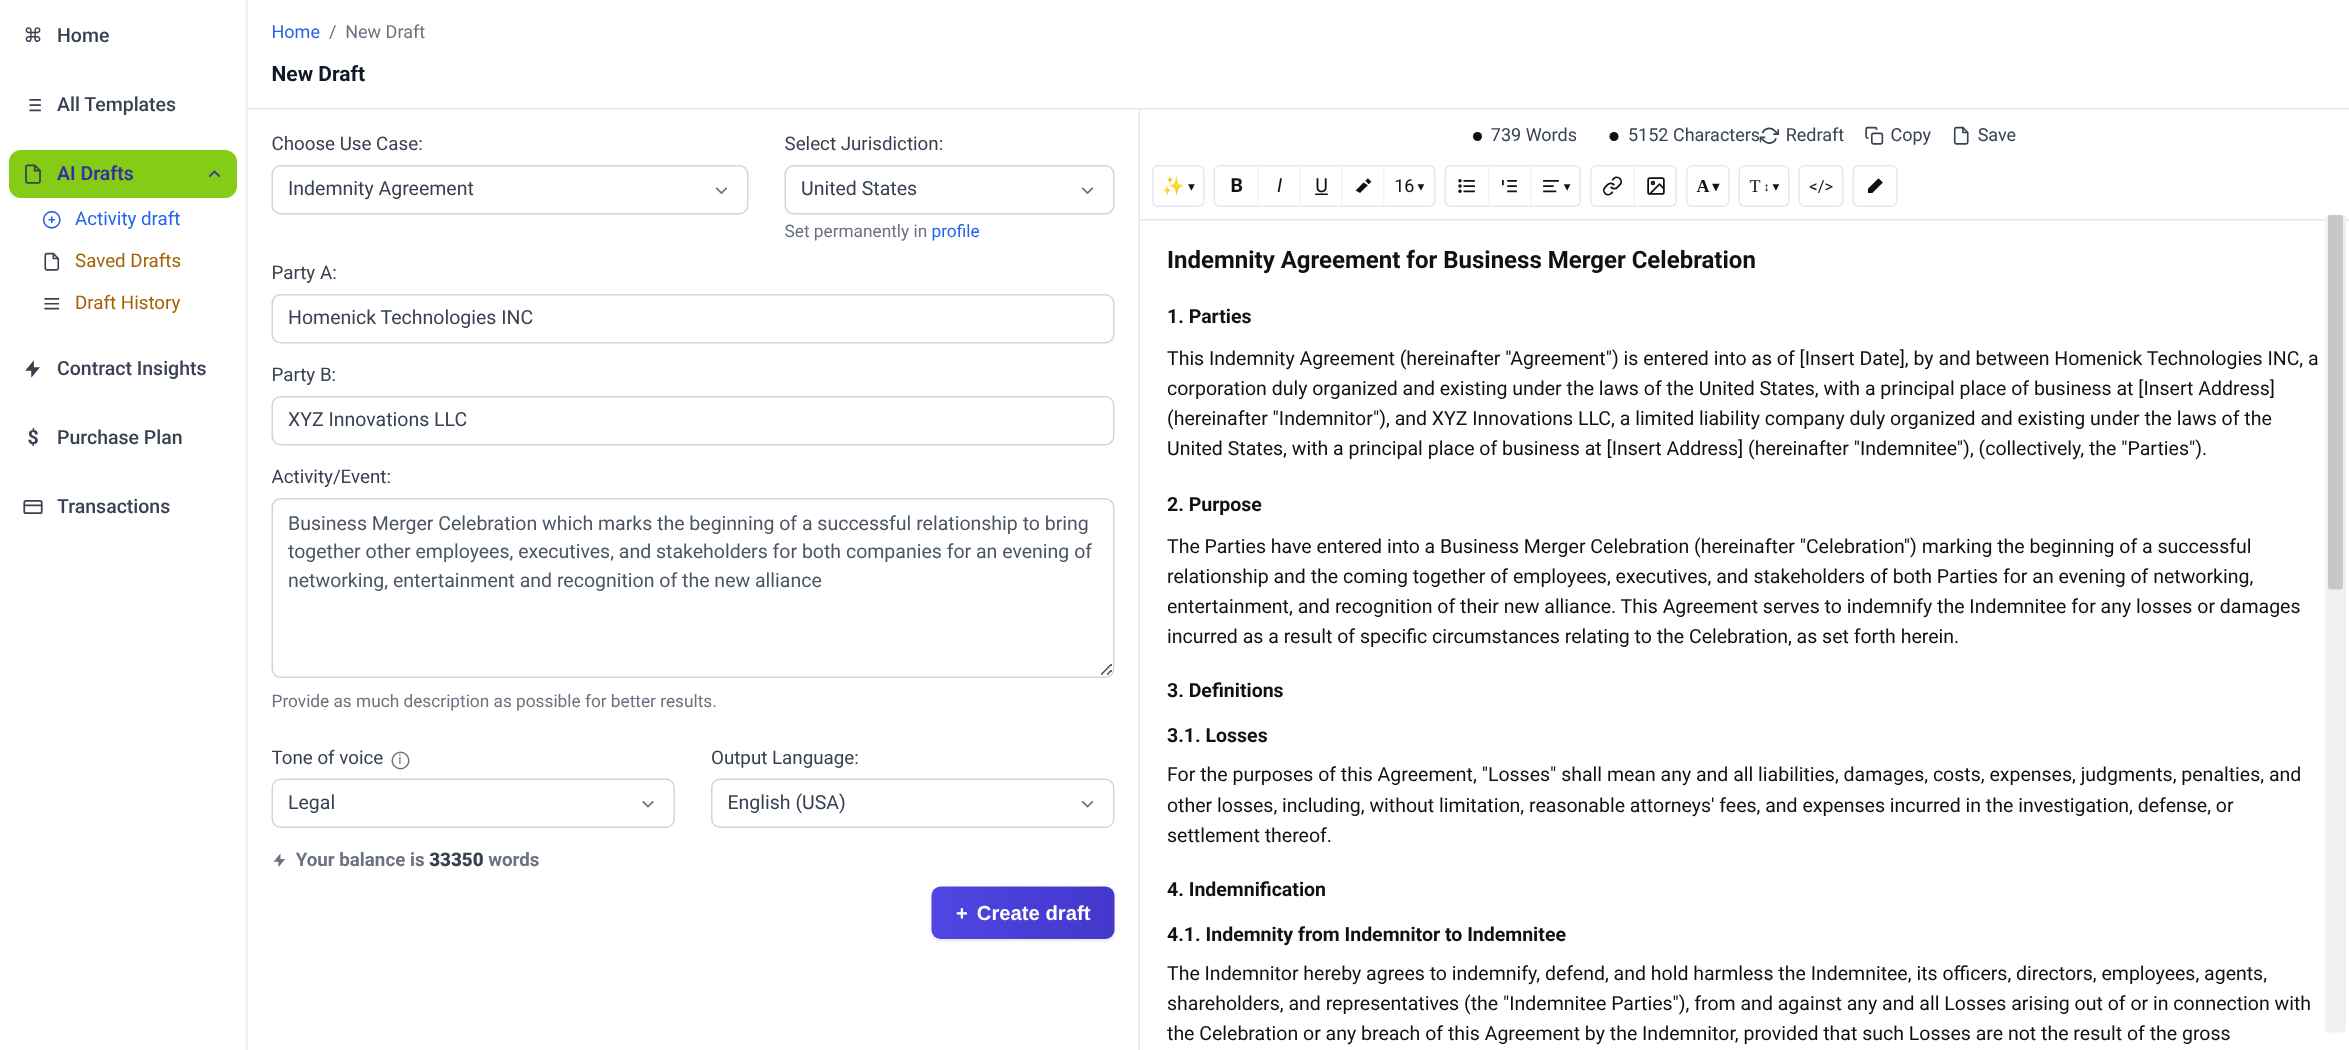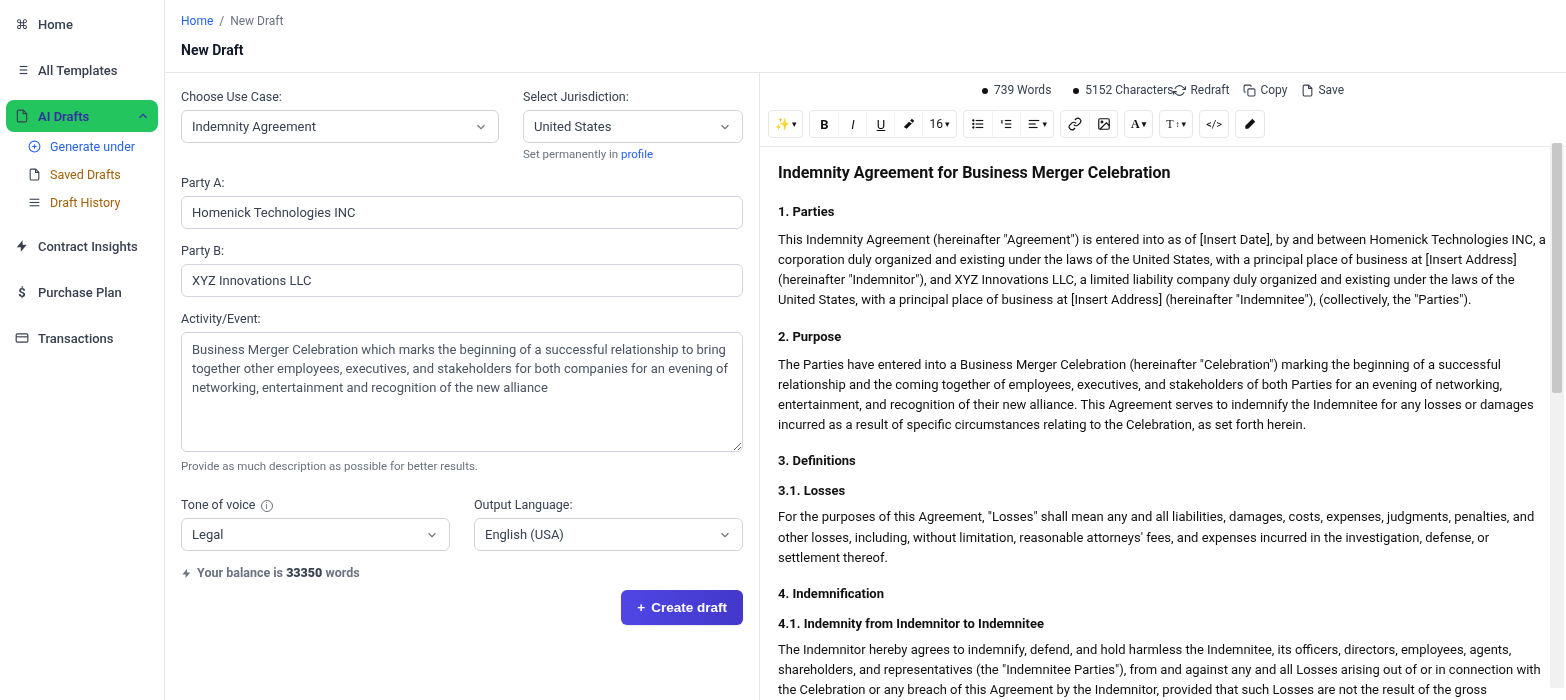--- a/index.html
+++ b/index.html
@@ -4,21 +4,21 @@
 <style>
 * { box-sizing: border-box; margin: 0; padding: 0; }
 body { font-family: -apple-system, BlinkMacSystemFont, "Segoe UI", Roboto, sans-serif; font-size: 13px; color: #1f2937; background: #fff; }
 .app { display: flex; height: 700px; width: 1566px; }
 
 
 .sidebar { width: 165px; border-right: 1px solid #e5e7eb; padding: 8px 6px; flex-shrink:0; }
 .nav-item { display: flex; align-items: center; gap: 8px; padding: 8px 8px; border-radius: 8px; cursor: pointer; color:#374151; font-size:13px; }
 .nav-item .icon { width: 16px; height: 16px; display: inline-flex; align-items:center; justify-content:center; color:#374151; }
 .nav-item.bold { font-weight:500; }
-.nav-item.active { background: #22c55e; color: #3730a3; font-weight:600; }
+.nav-item.active { background: #84cc16; color: #3730a3; font-weight:600; }
 .nav-item.active .chev { margin-left:auto; }
 .nav-sub { margin-left: 12px; }
 .nav-sub .nav-item { font-size: 12.5px; color:#a16207; padding:6px 8px; }
 .nav-sub .nav-item.link { color:#2563eb; }
 .sidebar .spacer { height: 14px; }
 
 
 .main { flex:1; display:flex; flex-direction:column; overflow:hidden;}
 .breadcrumb { padding: 14px 16px 6px; font-size:12px; color:#6b7280; }
 .breadcrumb a { color:#2563eb; text-decoration:none; }
@@ -111,21 +111,21 @@
     </div>
     <div class="nav-sub">
       <div class="nav-item link">
         <span class="icon" style="color:#2563eb">
           <svg width="13" height="13" viewBox="0 0 24 24" fill="none" stroke="currentColor" stroke-width="2">
               <circle cx="12" cy="12" r="10"></circle>
               <line x1="12" y1="8" x2="12" y2="16"></line>
               <line x1="8" y1="12" x2="16" y2="12"></line>
             </svg>
         </span>
-        <span>Generate under</span>
+        <span>Activity draft</span>
       </div>
       <div class="nav-item">
         <span class="icon">
           <svg width="13" height="13" viewBox="0 0 24 24" fill="none" stroke="currentColor" stroke-width="2">
               <path d="M14 2H6a2 2 0 0 0-2 2v16a2 2 0 0 0 2 2h12a2 2 0 0 0 2-2V8z"></path>
               <polyline points="14 2 14 8 20 8"></polyline>
             </svg>
         </span>
         <span>Saved Drafts</span>
       </div>

